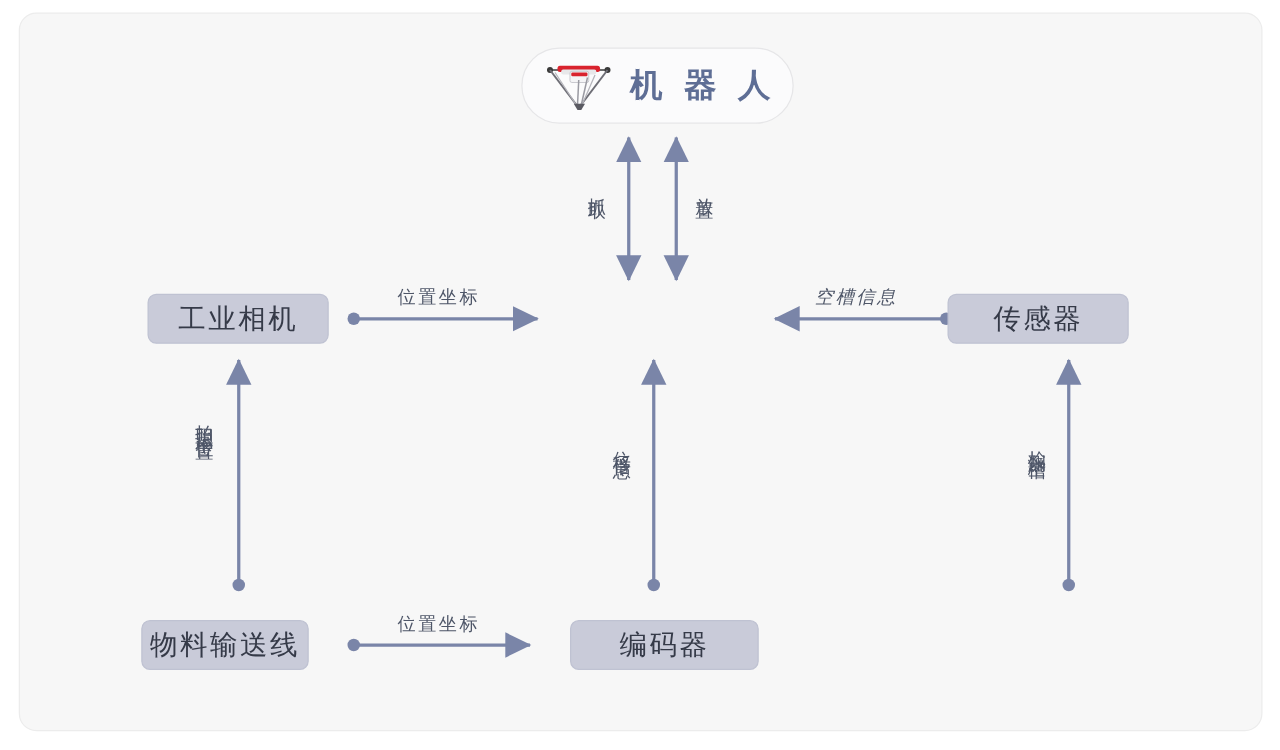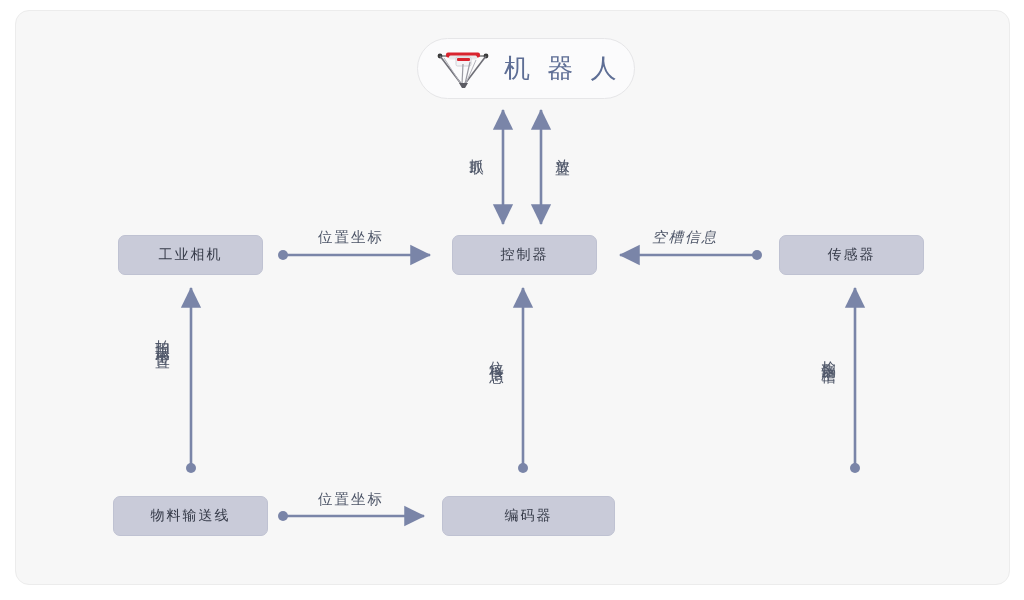--- a/index.html
+++ b/index.html
@@ -45,21 +45,21 @@
   .node {
     position: absolute;
     background: #c9cbd9;
     border: 1px solid #bfc2d2;
     border-radius: 7px;
     box-sizing: border-box;
     display: flex;
     align-items: center;
     justify-content: center;
     color: #353a48;
-    font-size: 14px;
+    font-size: 22px;
     letter-spacing: 2px;
     white-space: nowrap;
   }
 
   
   #robot-pill {
     position: absolute;
     left: 417px;
     top: 38px;
     width: 218px;
@@ -69,21 +69,21 @@
     border-radius: 31px;
     box-sizing: border-box;
     display: flex;
     align-items: center;
     justify-content: flex-start;
     padding-left: 14px;
     gap: 10px;
   }
   #robot-pill .robot-label {
     font-size: 26px;
-    font-weight: normal;
+    font-weight: bold;
     color: #5e6e95;
     letter-spacing: 5px;
   }
   .robot-icon {
     width: 62px;
     height: 44px;
     flex: 0 0 auto;
     display: block;
   }
 
@@ -169,33 +169,30 @@
 
       <path d="M27 36 L36 36 L33 41 L30 41 Z" fill="#5a5a62"></path>
     </svg>
     <span class="robot-label">机 器 人</span>
   </div>
 
   <div class="node" style="left:118px; top:235px; width:145px; height:40px;">
     <span>工业相机</span>
   </div>
 
-  <div class="node" style="left:452px; top:235px; width:145px; height:40px;">
-    <span>控制器</span>
-  </div>
-
-  <div class="node" style="left:779px; top:235px; width:145px; height:40px;">
+
+  <div class="node" style="left:758px; top:235px; width:145px; height:40px;">
     <span>传感器</span>
   </div>
 
-  <div class="node" style="left:113px; top:496px; width:155px; height:40px;">
+  <div class="node" style="left:113px; top:496px; width:134px; height:40px;">
     <span>物料输送线</span>
   </div>
 
-  <div class="node" style="left:442px; top:496px; width:173px; height:40px;">
+  <div class="node" style="left:456px; top:496px; width:151px; height:40px;">
     <span>编码器</span>
   </div>
 
 
   <div class="edge-label vert" style="left:469px; top:147px;">抓取</div>
 
   <div class="edge-label vert" style="left:555px; top:147px;">放置</div>
 
   <div class="edge-label" style="left:318px; top:228px;">位置坐标</div>
 

